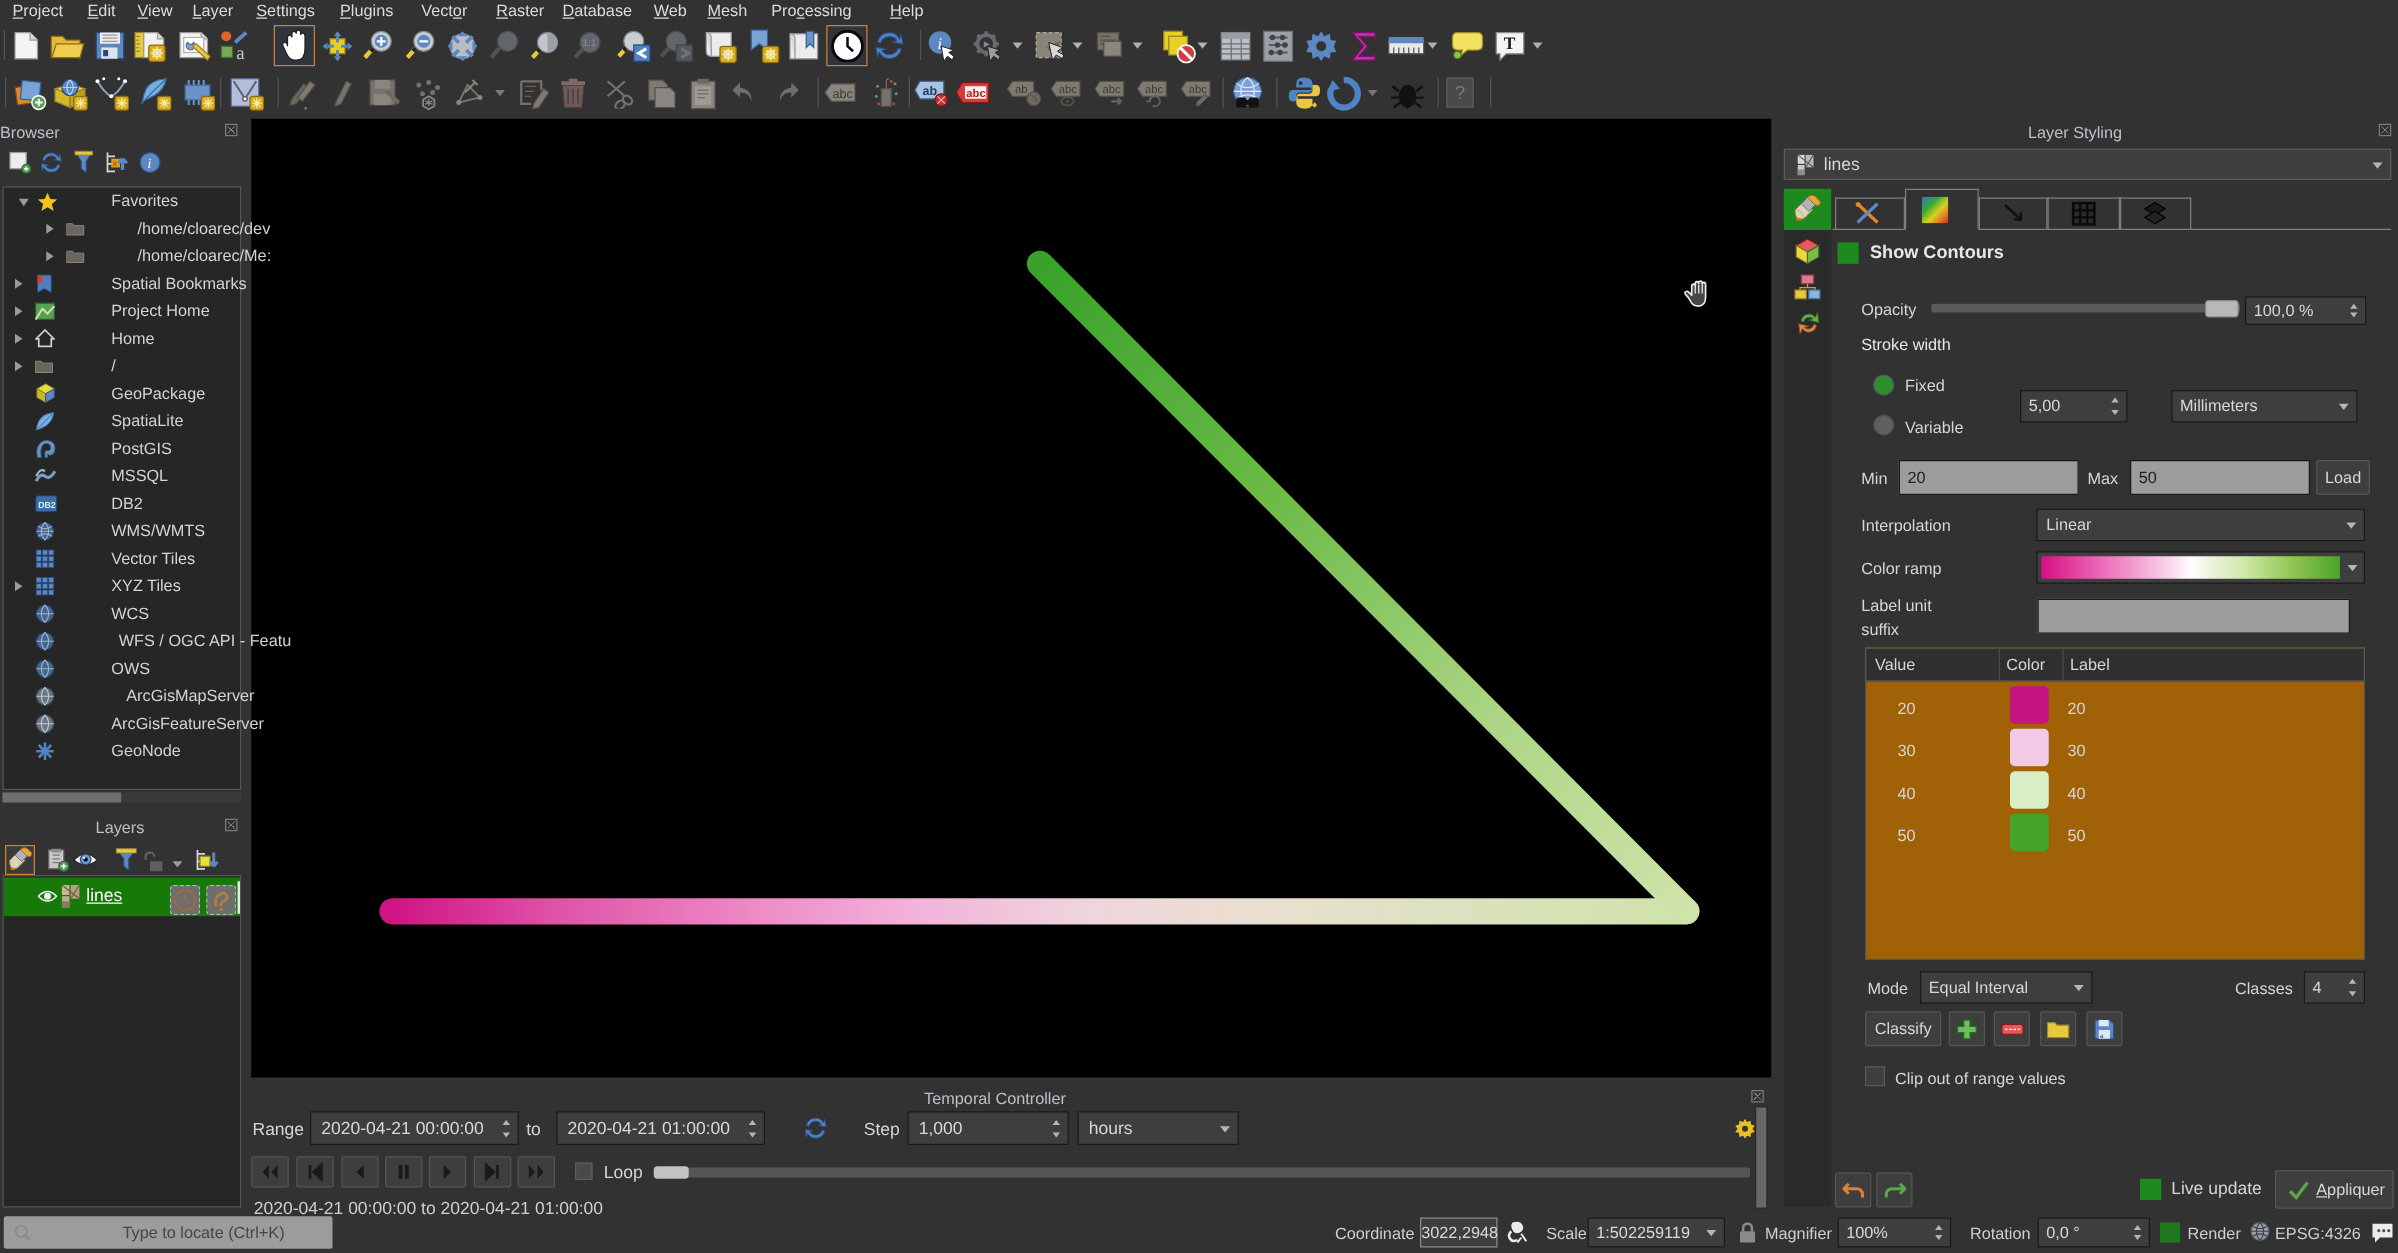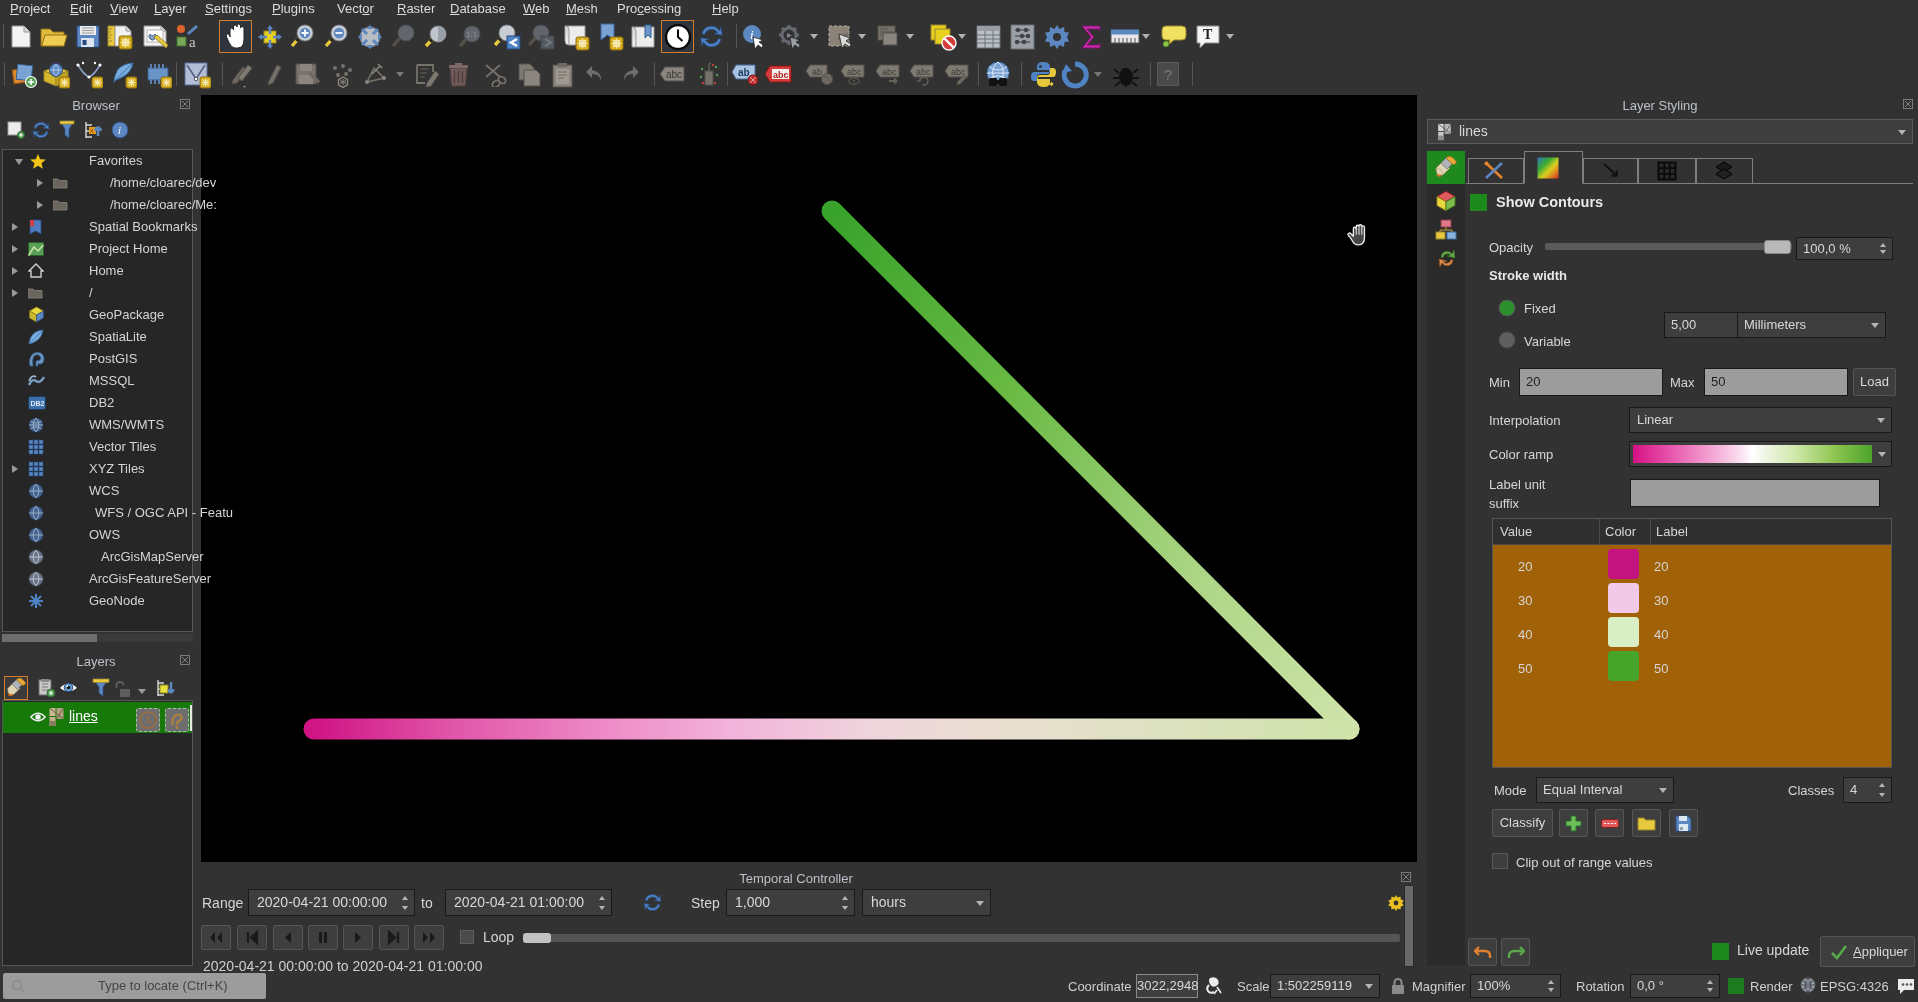--- a/index.html
+++ b/index.html
@@ -612,21 +612,21 @@
   <line x1="113" y1="634" x2="1148" y2="634" stroke="url(#ghoriz)" stroke-width="21" stroke-linecap="round"></line>
   <line x1="1148" y1="634" x2="631" y2="116" stroke="url(#gdiag)" stroke-width="21" stroke-linecap="round"></line>
   <g transform="translate(1145,128) scale(1.12)">
     <path d="M4.2 13.5 L2.2 11.2 Q1.2 10 2.4 9.2 Q3.4 8.5 4.4 9.6 L6.6 11.8 L6.6 5.2 Q6.6 3.8 7.85 3.8 Q9.1 3.8 9.1 5.2 L9.1 3.4 Q9.1 2 10.35 2 Q11.6 2 11.6 3.4 L11.6 3.0 Q11.6 1.6 12.85 1.6 Q14.1 1.6 14.1 3.0 L14.1 3.8 Q14.1 2.6 15.3 2.6 Q16.5 2.6 16.5 4.0 L16.5 13.0 Q16.5 19.5 11.2 19.5 Q7.6 19.5 6.0 16.5 Z" fill="#474747" stroke="#ececec" stroke-width="1.2" stroke-linejoin="round"></path>
     <path d="M9.1 5.2 V10.5 M11.6 4.2 V10.5 M14.1 4.4 V10.5" stroke="#ececec" stroke-width="0.9" fill="none"></path>
   </g>
 </svg>
 </div>
 
 <div id="browser">
-  <div class="ptitle" style="left:0;top:98px;width:192px;text-align:center">Browser</div>
+  <div class="ptitle" style="left:0;top:98px;width:192px;text-align:left">Browser</div>
   <div class="closebox" style="left:180px;top:99px"></div>
 
   <div class="ic" style="left:7px;top:121px">
     <svg width="18" height="18">
         <rect x="1" y="1" width="13" height="13" fill="#ececec" stroke="#9a9a9a"></rect>
         <circle cx="14" cy="14" r="3.5" fill="#58a058" stroke="#2c6e2c"></circle>
         <path d="M12.3 14 h3.4 M14 12.3 v3.4" stroke="#fff" stroke-width="1.2"></path>
       </svg>
   </div>
   <div class="ic" style="left:31px;top:120px">
@@ -1058,30 +1058,30 @@
   </div>
 
   <div class="chkg" style="left:1470px;top:194px"></div>
   <div class="lab" style="left:1496px;top:194px;font-weight:bold;font-size:14.5px;color:#e8e8e8">Show Contours</div>
 
   <div class="lab" style="left:1489px;top:240px">Opacity</div>
   <div class="abs" style="left:1545px;top:243px;width:247px;height:7px;background:#5a5a5a;border-radius:2px"></div>
   <div class="abs" style="left:1764px;top:240px;width:27px;height:14px;background:#b8b8b8;border-radius:3px;border:1px solid #888"></div>
   <div class="inp" style="left:1796px;top:237px;width:97px;height:23px;line-height:21px"><span style="margin-left:6px">100,0 %</span><div class="spinarrows"></div></div>
 
-  <div class="lab" style="left:1489px;top:268px;font-weight:bold;color:#e8e8e8">Stroke width</div>
+  <div class="lab" style="left:1489px;top:268px;font-weight:normal;color:#e8e8e8">Stroke width</div>
   <svg class="abs" style="left:1498px;top:299px" width="18" height="18">
       <circle cx="9" cy="9" r="8" fill="#2d8e2d" stroke="#555"></circle>
     </svg>
   <div class="lab" style="left:1524px;top:301px">Fixed</div>
   <svg class="abs" style="left:1498px;top:331px" width="18" height="18">
       <circle cx="9" cy="9" r="8" fill="#5f5f5f" stroke="#4a4a4a"></circle>
     </svg>
   <div class="lab" style="left:1524px;top:334px">Variable</div>
-  <div class="inp" style="left:1664px;top:312px;width:96px;height:26px;line-height:24px"><span style="margin-left:6px">5,00</span><div class="spinarrows"></div></div>
+  <div class="inp" style="left:1616px;top:312px;width:86px;height:26px;line-height:24px"><span style="margin-left:6px">5,00</span><div class="spinarrows"></div></div>
   <div class="inp" style="left:1737px;top:312px;width:149px;height:26px;line-height:24px"><span style="margin-left:6px">Millimeters</span><div class="combarrow"></div></div>
 
   <div class="lab" style="left:1489px;top:375px">Min</div>
   <div class="inplight" style="left:1519px;top:368px;width:144px;height:28px;line-height:26px"><span style="margin-left:6px">20</span></div>
   <div class="lab" style="left:1670px;top:375px">Max</div>
   <div class="inplight" style="left:1704px;top:368px;width:144px;height:28px;line-height:26px"><span style="margin-left:6px">50</span></div>
   <div class="btn" style="left:1853px;top:368px;width:43px;height:28px;line-height:26px">Load</div>
 
   <div class="lab" style="left:1489px;top:413px">Interpolation</div>
   <div class="inp" style="left:1629px;top:407px;width:263px;height:26px;line-height:24px"><span style="margin-left:7px">Linear</span><div class="combarrow"></div></div>

